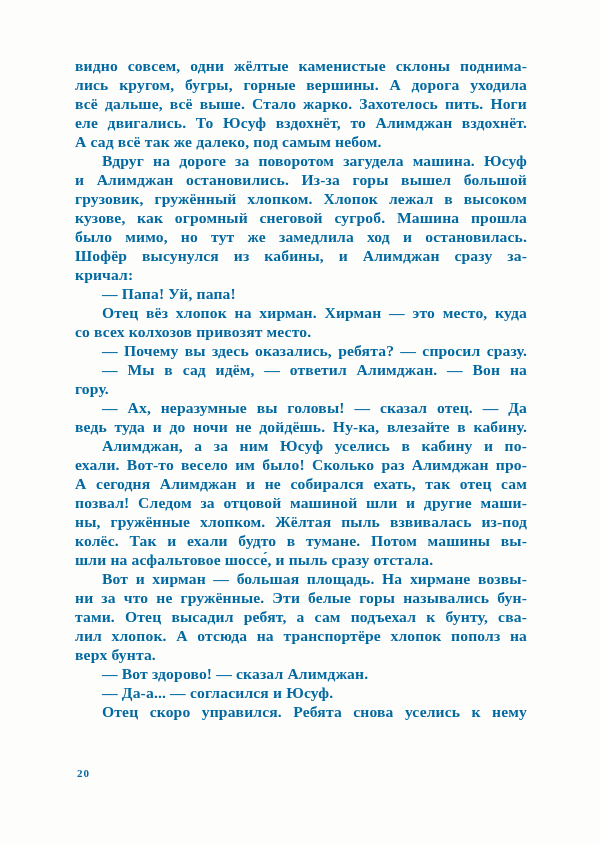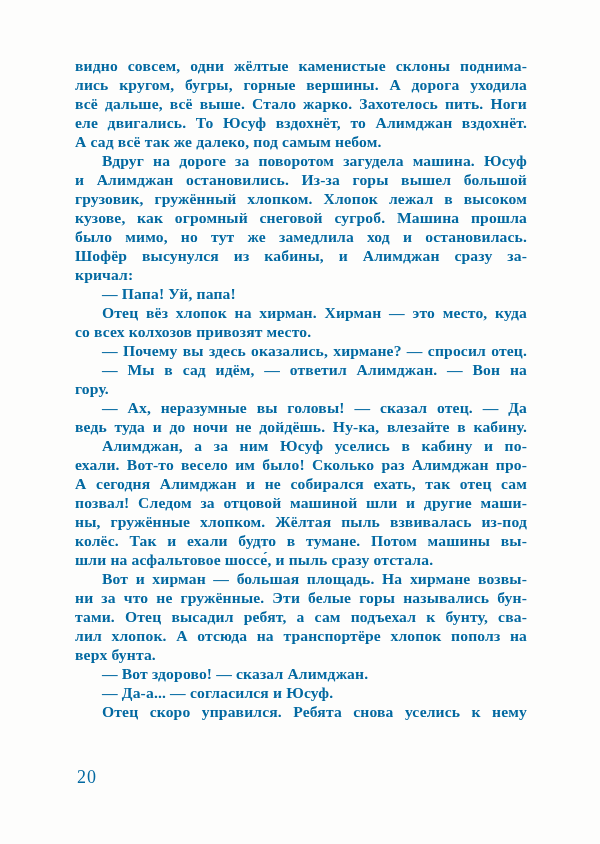--- a/index.html
+++ b/index.html
@@ -35,23 +35,23 @@
   .line.fill {
     text-align-last: justify;
   }
   .line.indent {
     text-indent: 27px;
   }
   .page-number {
     position: absolute;
     left: 77px;
     top: 767px;
-    font-size: 18px;
+    font-size: 11px;
     letter-spacing: 1px;
-    font-weight: 400;
+    font-weight: 700;
   }
 </style>
 </head>
 <body>
 
 <div class="page">
   <div class="text-block" id="text-block">
       <div class="para">
         <div class="line fill">видно совсем, одни жёлтые каменистые склоны поднима-</div>
         <div class="line fill">лись кругом, бугры, горные вершины. А дорога уходила</div>
@@ -69,21 +69,21 @@
         <div class="line">кричал:</div>
       </div>
       <div class="para">
         <div class="line indent">— Папа! Уй, папа!</div>
       </div>
       <div class="para">
         <div class="line fill indent">Отец вёз хлопок на хирман. Хирман — это место, куда</div>
         <div class="line">со всех колхозов привозят место.</div>
       </div>
       <div class="para">
-        <div class="line fill indent">— Почему вы здесь оказались, хирмане? — спросил отец.</div>
+        <div class="line fill indent">— Почему вы здесь оказались, ребята? — спросил сразу.</div>
       </div>
       <div class="para">
         <div class="line fill indent">— Мы в сад идём, — ответил Алимджан. — Вон на</div>
         <div class="line">гору.</div>
       </div>
       <div class="para">
         <div class="line fill indent">— Ах, неразумные вы головы! — сказал отец. — Да</div>
         <div class="line fill">ведь туда и до ночи не дойдёшь. Ну-ка, влезайте в кабину.</div>
       </div>
       <div class="para">

